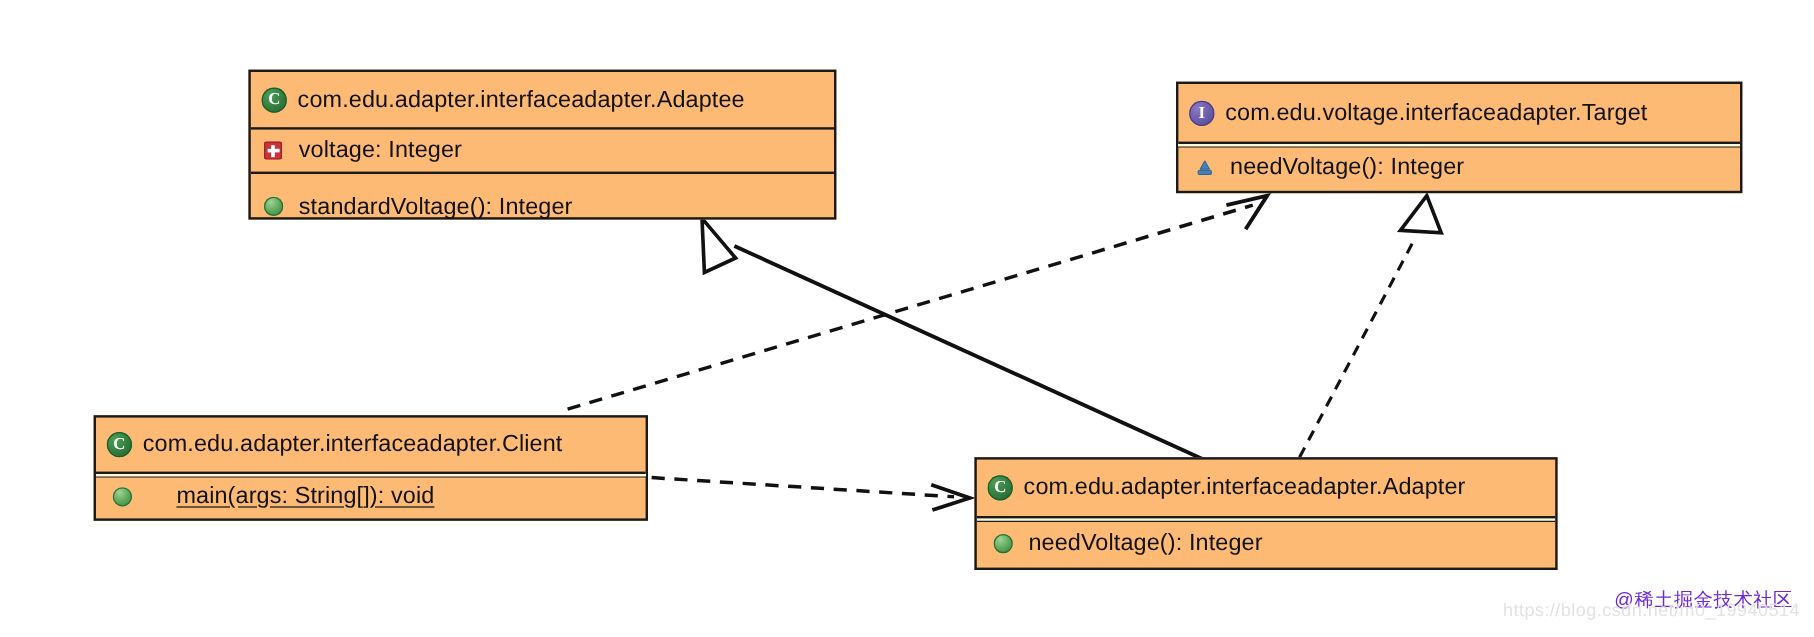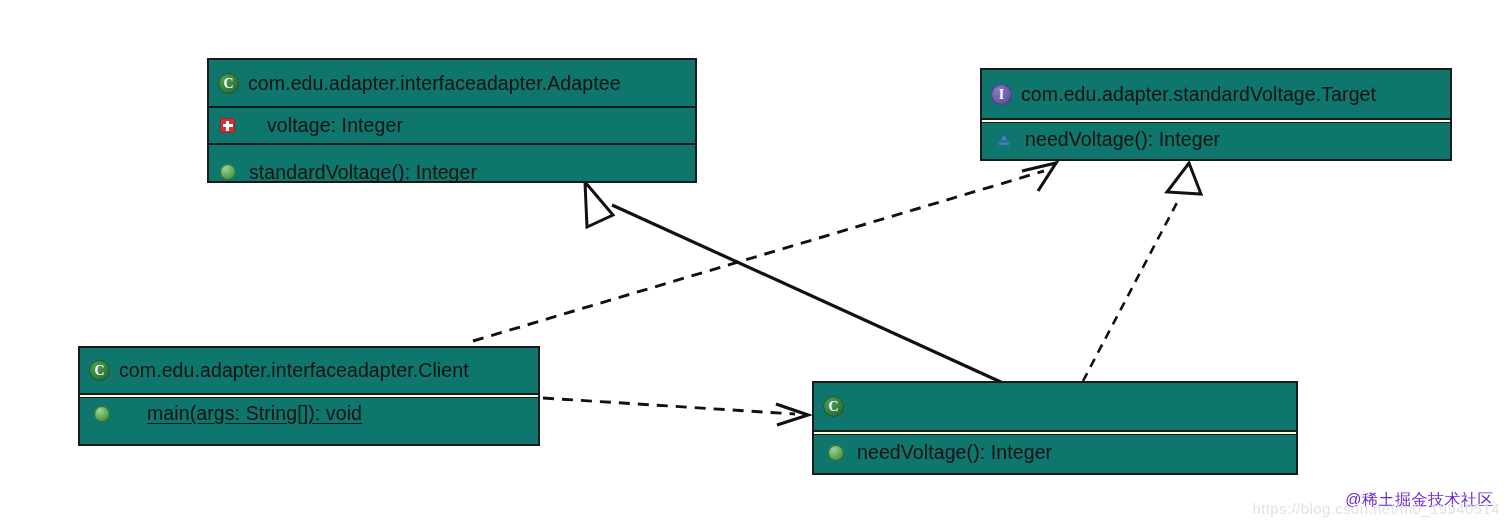--- a/index.html
+++ b/index.html
@@ -29,21 +29,21 @@
     left: 0; top: 0;
     width: 1512px;
     height: 531px;
     z-index: 1;
   }
 
   
   .uml-box {
     position: absolute;
     box-sizing: border-box;
-    background: #0f766e;
+    background: #fdba74;
     border: 2px solid #1a1a1a;
     z-index: 5;
   }
 
   .compartment {
     display: flex;
     align-items: center;
     box-sizing: border-box;
     padding-left: 9px;
   }
@@ -207,60 +207,61 @@
       <line x1="543" y1="398" x2="795" y2="414" stroke="#111111" stroke-width="2.9" stroke-dasharray="11,8" stroke-linecap="butt"></line>
       <polyline points="776,404 808,415 777,425" fill="none" stroke="#111111" stroke-width="3.2" stroke-linejoin="miter" stroke-linecap="butt"></polyline>
     </g>
   </svg>
 
   <div class="uml-box" style="left:207px; top:58px; width:490px; height:125px;">
     <div class="compartment" style="height:46px;">
       <span class="ic ic-class"></span>
       <span class="title-text">com.edu.adapter.interfaceadapter.Adaptee</span>
     </div>
-    <div class="compartment sep-single" style="height:37px;gap:18px;">
+    <div class="compartment sep-single" style="height:37px;">
       <span class="ic ic-field"></span>
       <span class="row-text">voltage: Integer</span>
     </div>
     <div class="compartment sep-single" style="height:56px;">
       <span class="ic ic-method"></span>
       <span class="row-text">standardVoltage(): Integer</span>
     </div>
   </div>
 
   <div class="uml-box" style="left:980px; top:68px; width:472px; height:93px;">
     <div class="compartment" style="height:48px;">
       <span class="ic ic-interface"></span>
-      <span class="title-text">com.edu.adapter.standardVoltage.Target</span>
+      <span class="title-text">com.edu.voltage.interfaceadapter.Target</span>
     </div>
     <div class="compartment sep-double" style="height:41px;">
       <span class="ic ic-abstract">
         <svg width="16" height="14" viewBox="0 0 16 14" xmlns="http://www.w3.org/2000/svg">
           <polygon points="8,1 12,8 4,8" fill="#3f82bd" stroke="#2b5f8e" stroke-width="0.8"></polygon>
           <rect x="2.5" y="9" width="11" height="3.4" rx="0.6" fill="#3f82bd" stroke="#2b5f8e" stroke-width="0.8"></rect>
         </svg>
       </span>
       <span class="row-text">needVoltage(): Integer</span>
     </div>
   </div>
 
-  <div class="uml-box" style="left:78px; top:346px; width:462px; height:100px;">
+  <div class="uml-box" style="left:78px; top:346px; width:462px; height:88px;">
     <div class="compartment" style="height:45px;">
       <span class="ic ic-class"></span>
       <span class="title-text">com.edu.adapter.interfaceadapter.Client</span>
     </div>
     <div class="compartment sep-double" style="height:39px;gap:24px;">
       <span class="ic ic-method"></span>
       <span class="row-text underlined">main(args: String[]): void</span>
     </div>
   </div>
 
   <div class="uml-box" style="left:812px; top:381px; width:486px; height:94px;">
     <div class="compartment" style="height:47px;">
       <span class="ic ic-class"></span>
+      <span class="title-text">com.edu.adapter.interfaceadapter.Adapter</span>
     </div>
     <div class="compartment sep-double" style="height:43px;">
       <span class="ic ic-method"></span>
       <span class="row-text">needVoltage(): Integer</span>
     </div>
   </div>
 
   <div id="watermark">
     <div id="wm-main">@稀土掘金技术社区</div>
     <div id="wm-url">https://blog.csdn.net/m0_19940514</div>

